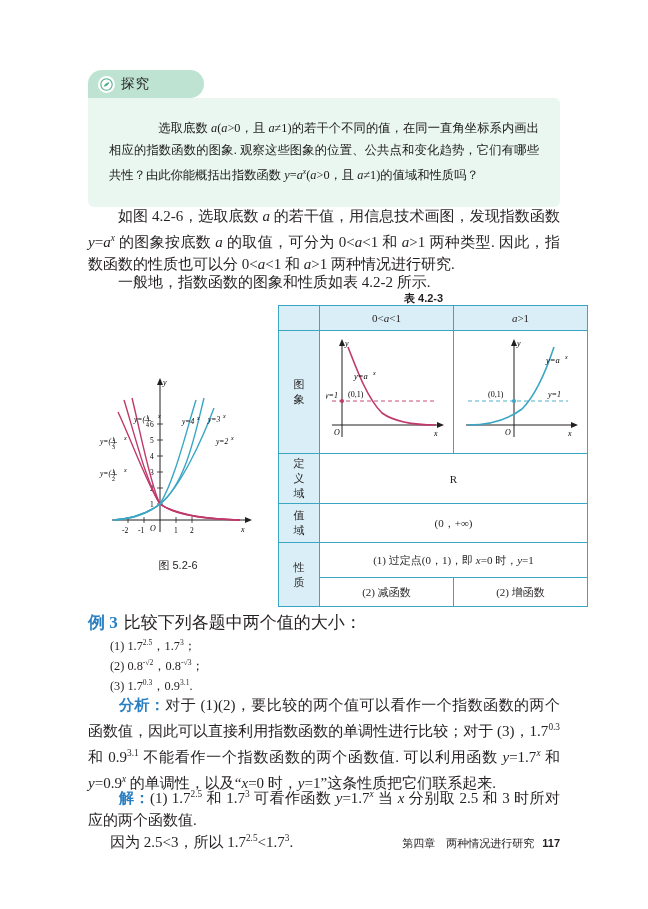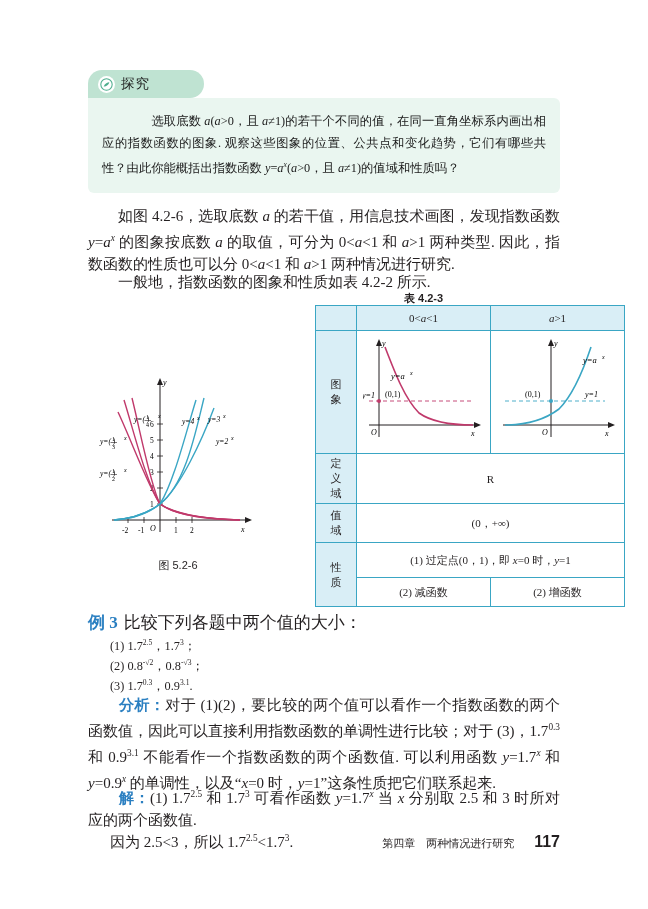--- a/index.html
+++ b/index.html
@@ -36,21 +36,21 @@
   }
   .explore-box{
     position:absolute;left:88px;top:98px;
     width:472px;
     background:#eaf6f0;
     padding:10px 12px 12px 12px;
     box-sizing:border-box;
     border-radius:0 6px 6px 6px;
   }
   .explore-box p{
-    margin:2px;
+    margin:9px;
     font-size:12.3px;
     line-height:22px;
     text-indent:2em;
     text-align:justify;
     color:#1a1a1a;
   }
 
   
   .para{
     position:absolute;
@@ -68,21 +68,20 @@
     font-size:11px;font-weight:bold;
     font-family:"Liberation Sans","DejaVu Sans",sans-serif;
     color:#231f20;
   }
   table.prop{
     position:absolute;left:278px;top:305px;
     border-collapse:collapse;
     width:310px;
     font-size:11px;
     color:#231f20;
-    margin-left:37px;
   }
   table.prop td,table.prop th{
     border:1px solid #3aa6c4;
     text-align:center;
     vertical-align:middle;
     padding:2px 3px;
   }
   table.prop th{
     background:#d9eef6;
     font-weight:normal;
@@ -126,21 +125,21 @@
   sup{font-size:0.62em;vertical-align:super;}
   i{font-family:"Liberation Serif","DejaVu Serif",serif;font-style:italic;}
 
   
   .footer{
     position:absolute;right:88px;bottom:58px;
     font-size:11px;
     font-family:"Liberation Sans","DejaVu Sans",sans-serif;
     color:#231f20;
   }
-  .footer .pg{font-weight:bold;margin-left:20px;font-size:16px;}
+  .footer .pg{font-weight:bold;margin-left:8px;font-size:11px;}
 </style>
 </head>
 <body>
 
 <div class="page">
 
   <div class="explore-tab">
     <span class="explore-ico">
       <svg width="13" height="13" viewBox="0 0 16 16">
         <circle cx="8" cy="8" r="7" fill="none" stroke="#4fae8e" stroke-width="1.3"></circle>

